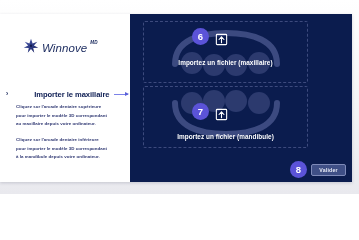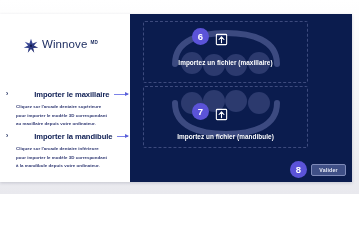--- a/index.html
+++ b/index.html
@@ -30,22 +30,23 @@
     position: relative;
     width: 130px; height: 100%;
     background: #ffffff;
     flex: 0 0 130px;
   }
 
   .brand {
     position: absolute;
     left: 23px; top: 24px;
     display: flex;
-    align-items: flex-start;
+    align-items: flex-end;
     gap: 3px;
+    font-style: italic;
   }
   .brand-mark { width: 16px; height: 16px; display: block; flex: 0 0 16px; }
   .brand-name {
     font-size: 11.5px;
     color: #1a2a5e;
     letter-spacing: .1px;
     font-weight: 400;
   }
   .brand-sup {
     font-size: 4.6px;
@@ -217,25 +218,20 @@
       <div class="step-block step-1">
         <div class="step-head">
           <span class="chev">›</span>
           <span class="step-title">Importer le maxillaire</span>
           <span class="step-rule"></span>
         </div>
         <div class="step-body">Cliquez sur l'arcade dentaire supérieure pour importer le modèle 3D correspondant au maxillaire depuis votre ordinateur.</div>
       </div>
 
       <div class="step-block step-2">
-        <div class="step-head">
-          <span class="chev">›</span>
-          <span class="step-title">Importer la mandibule</span>
-          <span class="step-rule"></span>
-        </div>
         <div class="step-body">Cliquez sur l'arcade dentaire inférieure pour importer le modèle 3D correspondant à la mandibule depuis votre ordinateur.</div>
       </div>
 
     </div>
 
     <div class="right-panel">
 
       <div class="upload-card card-max">
         <div class="arch-wrap">
           <svg class="arch-svg" width="120" height="50" viewBox="0 0 120 50">

